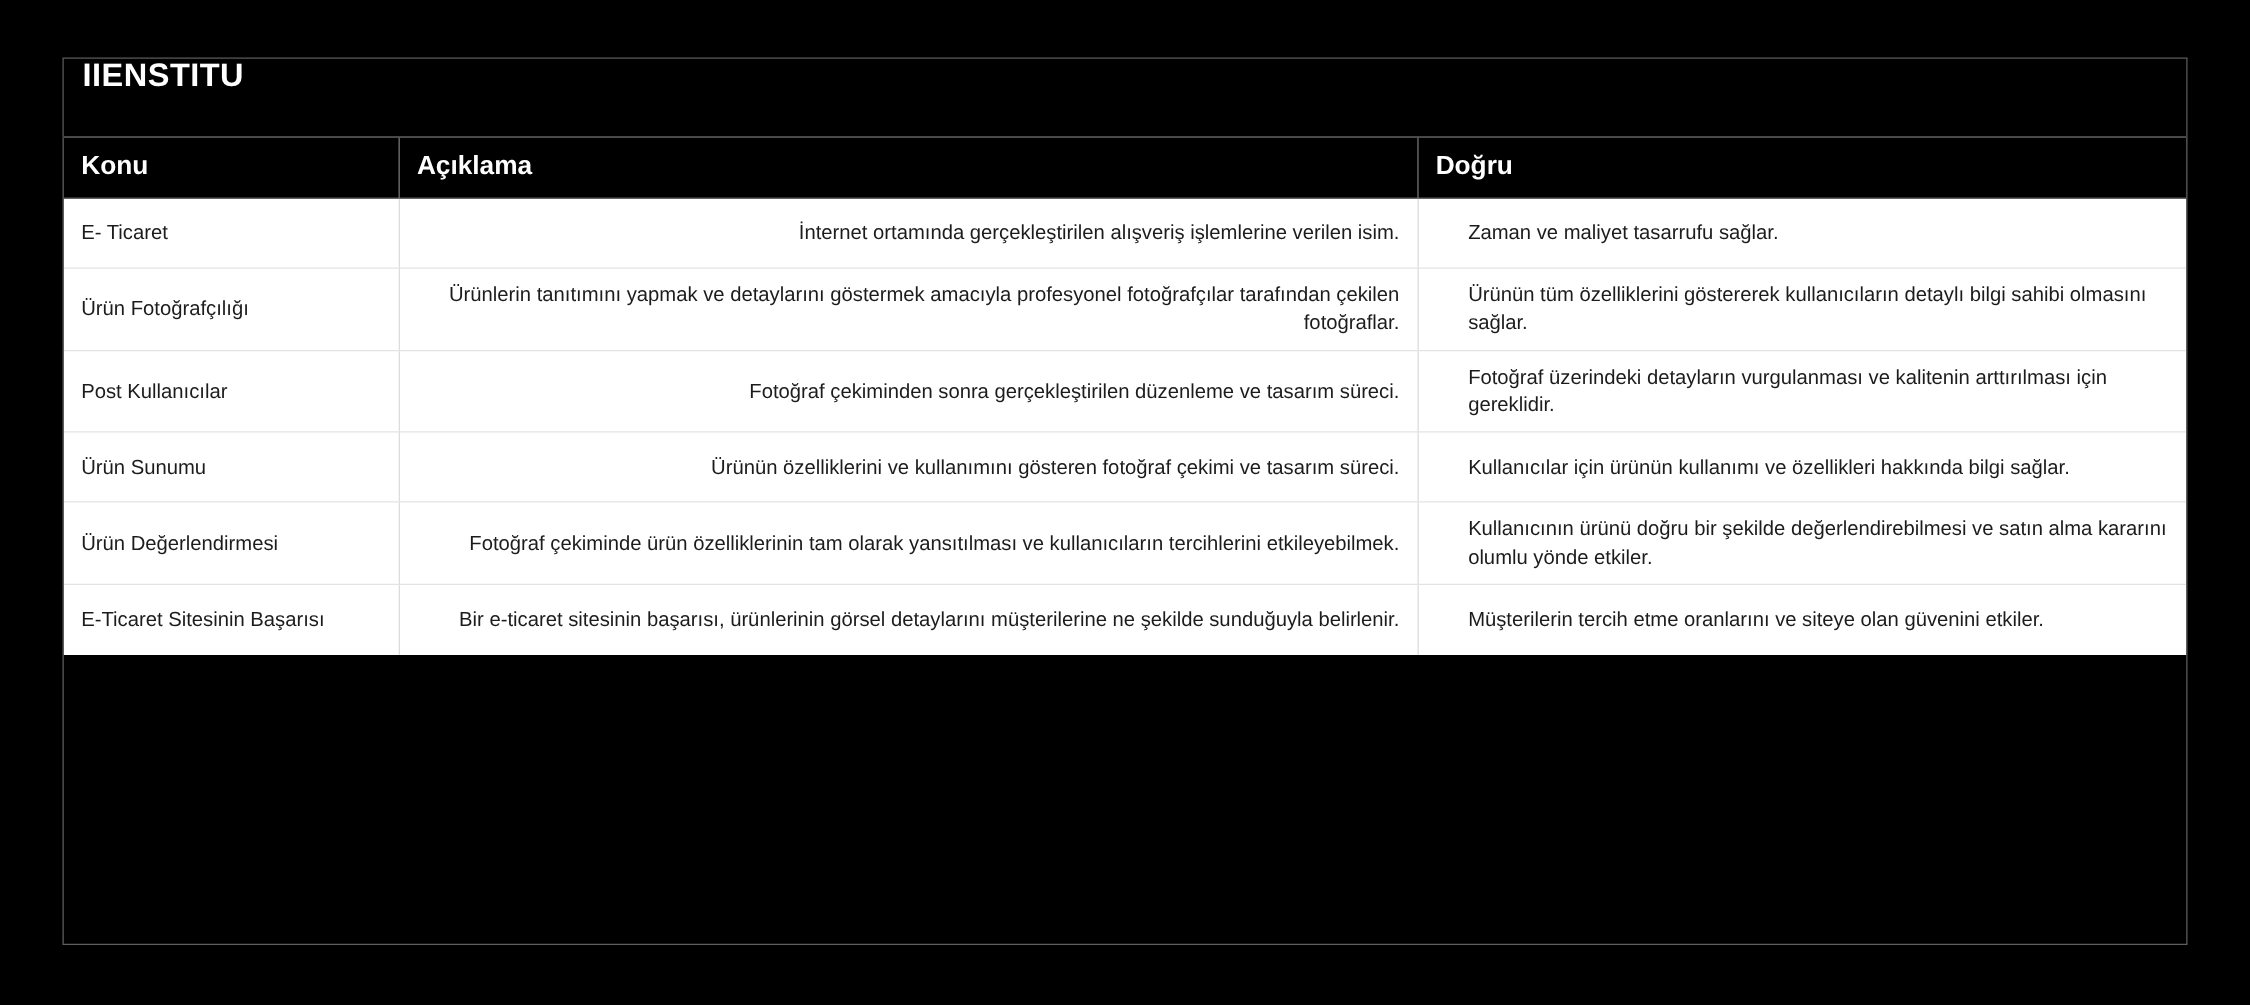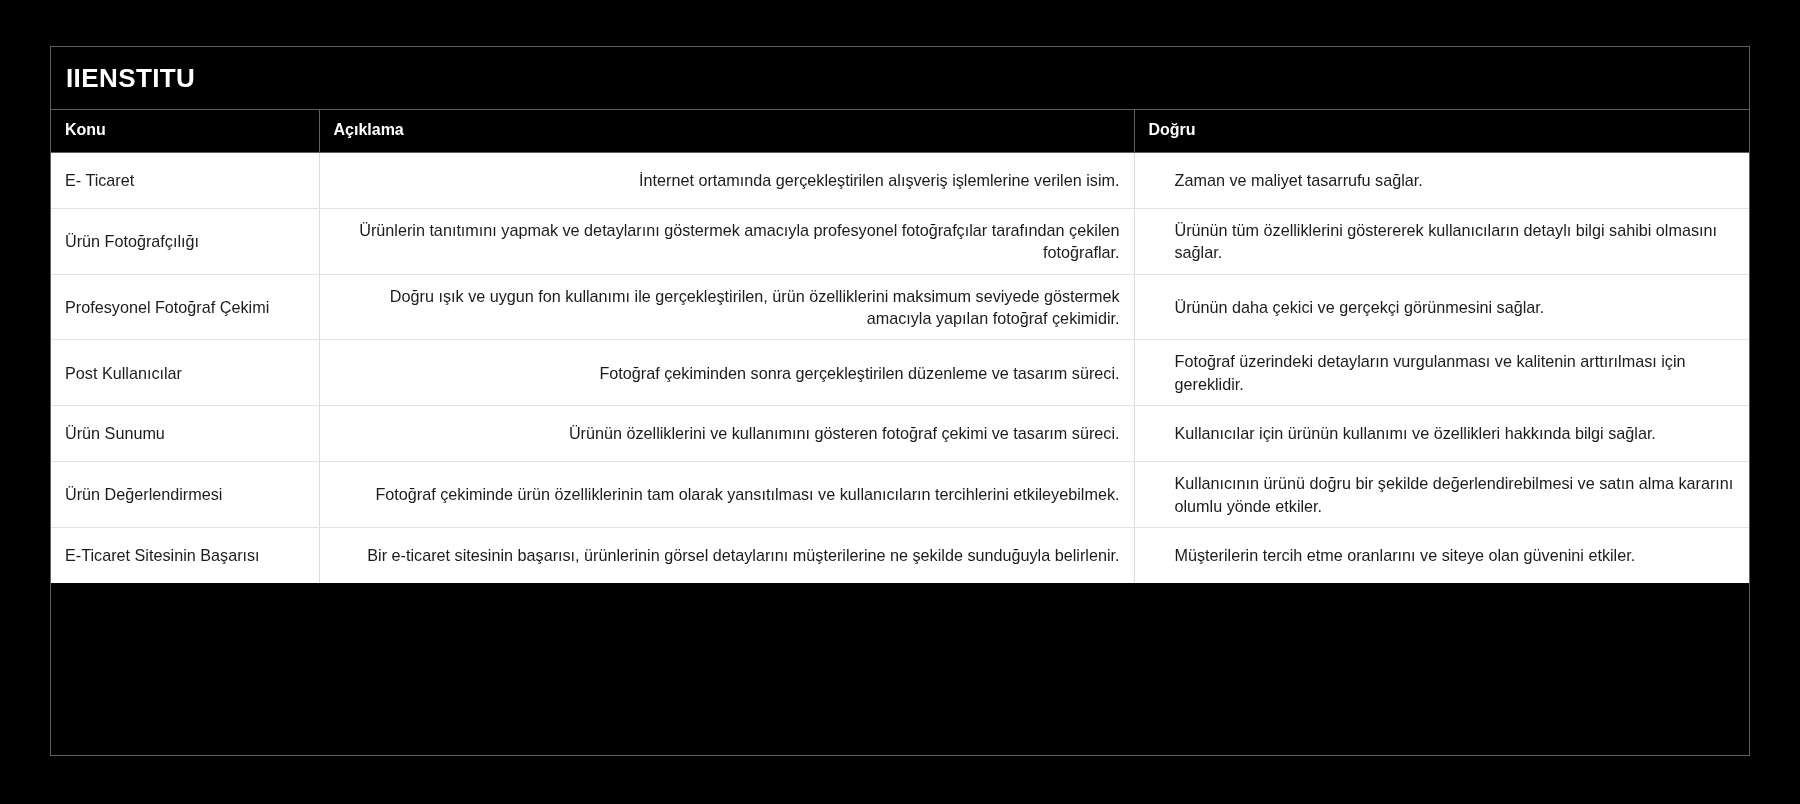--- a/index.html
+++ b/index.html
@@ -33,21 +33,20 @@
     border: 1px solid #5f5f5f;
     box-sizing: border-box;
     overflow: hidden;
   }
 
   
   .brand-bar {
     height: 63px;
     background: #000000;
     display: flex;
-    align-items: center;
     padding: 0 0 0 15px;
     box-sizing: border-box;
     border-bottom: 1px solid #5f5f5f;
   }
   .brand-title {
     color: #ffffff;
     font-size: 26px;
     font-weight: bold;
     letter-spacing: 0.4px;
     line-height: 1;
@@ -60,21 +59,21 @@
     table-layout: fixed;
     background: #ffffff;
   }
   table.data-table col.c-konu     { width: 268px; }
   table.data-table col.c-aciklama { width: 815px; }
   table.data-table col.c-onem     { width: 615px; }
 
   thead th {
     background: #000000;
     color: #ffffff;
-    font-size: 16px;
+    font-size: 21px;
     font-weight: bold;
     text-align: left;
     padding: 11px 14px 13px 14px;
     border-right: 1px solid #5f5f5f;
     border-bottom: 1px solid #5f5f5f;
     vertical-align: middle;
     box-sizing: border-box;
   }
   thead th:last-child { border-right: none; }
 
@@ -134,25 +133,20 @@
           <td class="col-aciklama">İnternet ortamında gerçekleştirilen alışveriş işlemlerine verilen isim.</td>
           <td class="col-onem">Zaman ve maliyet tasarrufu sağlar.</td>
         </tr>
 
         <tr>
           <td class="col-konu">Ürün Fotoğrafçılığı</td>
           <td class="col-aciklama">Ürünlerin tanıtımını yapmak ve detaylarını göstermek amacıyla profesyonel fotoğrafçılar tarafından çekilen fotoğraflar.</td>
           <td class="col-onem">Ürünün tüm özelliklerini göstererek kullanıcıların detaylı bilgi sahibi olmasını sağlar.</td>
         </tr>
 
-        <tr>
-          <td class="col-konu">Profesyonel Fotoğraf Çekimi</td>
-          <td class="col-aciklama">Doğru ışık ve uygun fon kullanımı ile gerçekleştirilen, ürün özelliklerini maksimum seviyede göstermek amacıyla yapılan fotoğraf çekimidir.</td>
-          <td class="col-onem">Ürünün daha çekici ve gerçekçi görünmesini sağlar.</td>
-        </tr>
 
 
         <tr>
           <td class="col-konu">Post Kullanıcılar</td>
           <td class="col-aciklama">Fotoğraf çekiminden sonra gerçekleştirilen düzenleme ve tasarım süreci.</td>
           <td class="col-onem">Fotoğraf üzerindeki detayların vurgulanması ve kalitenin arttırılması için gereklidir.</td>
         </tr>
 
 
 

